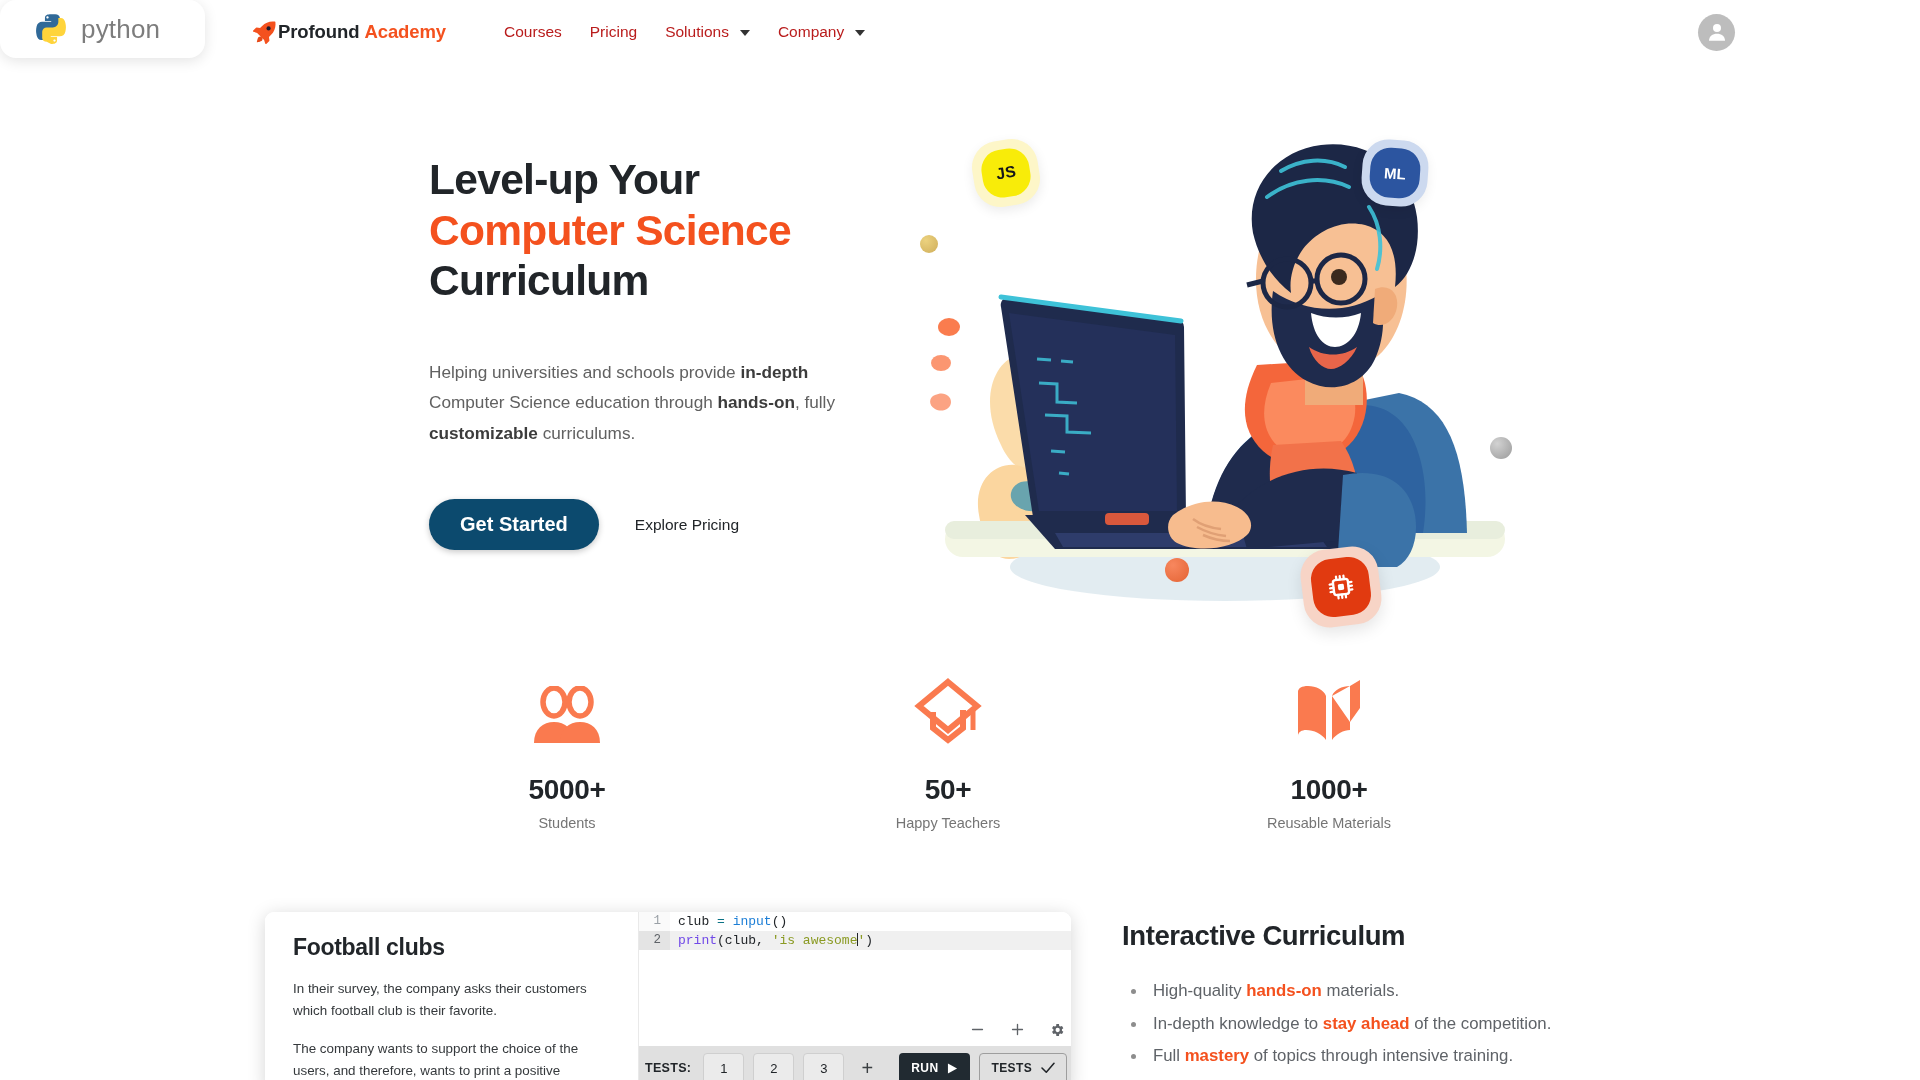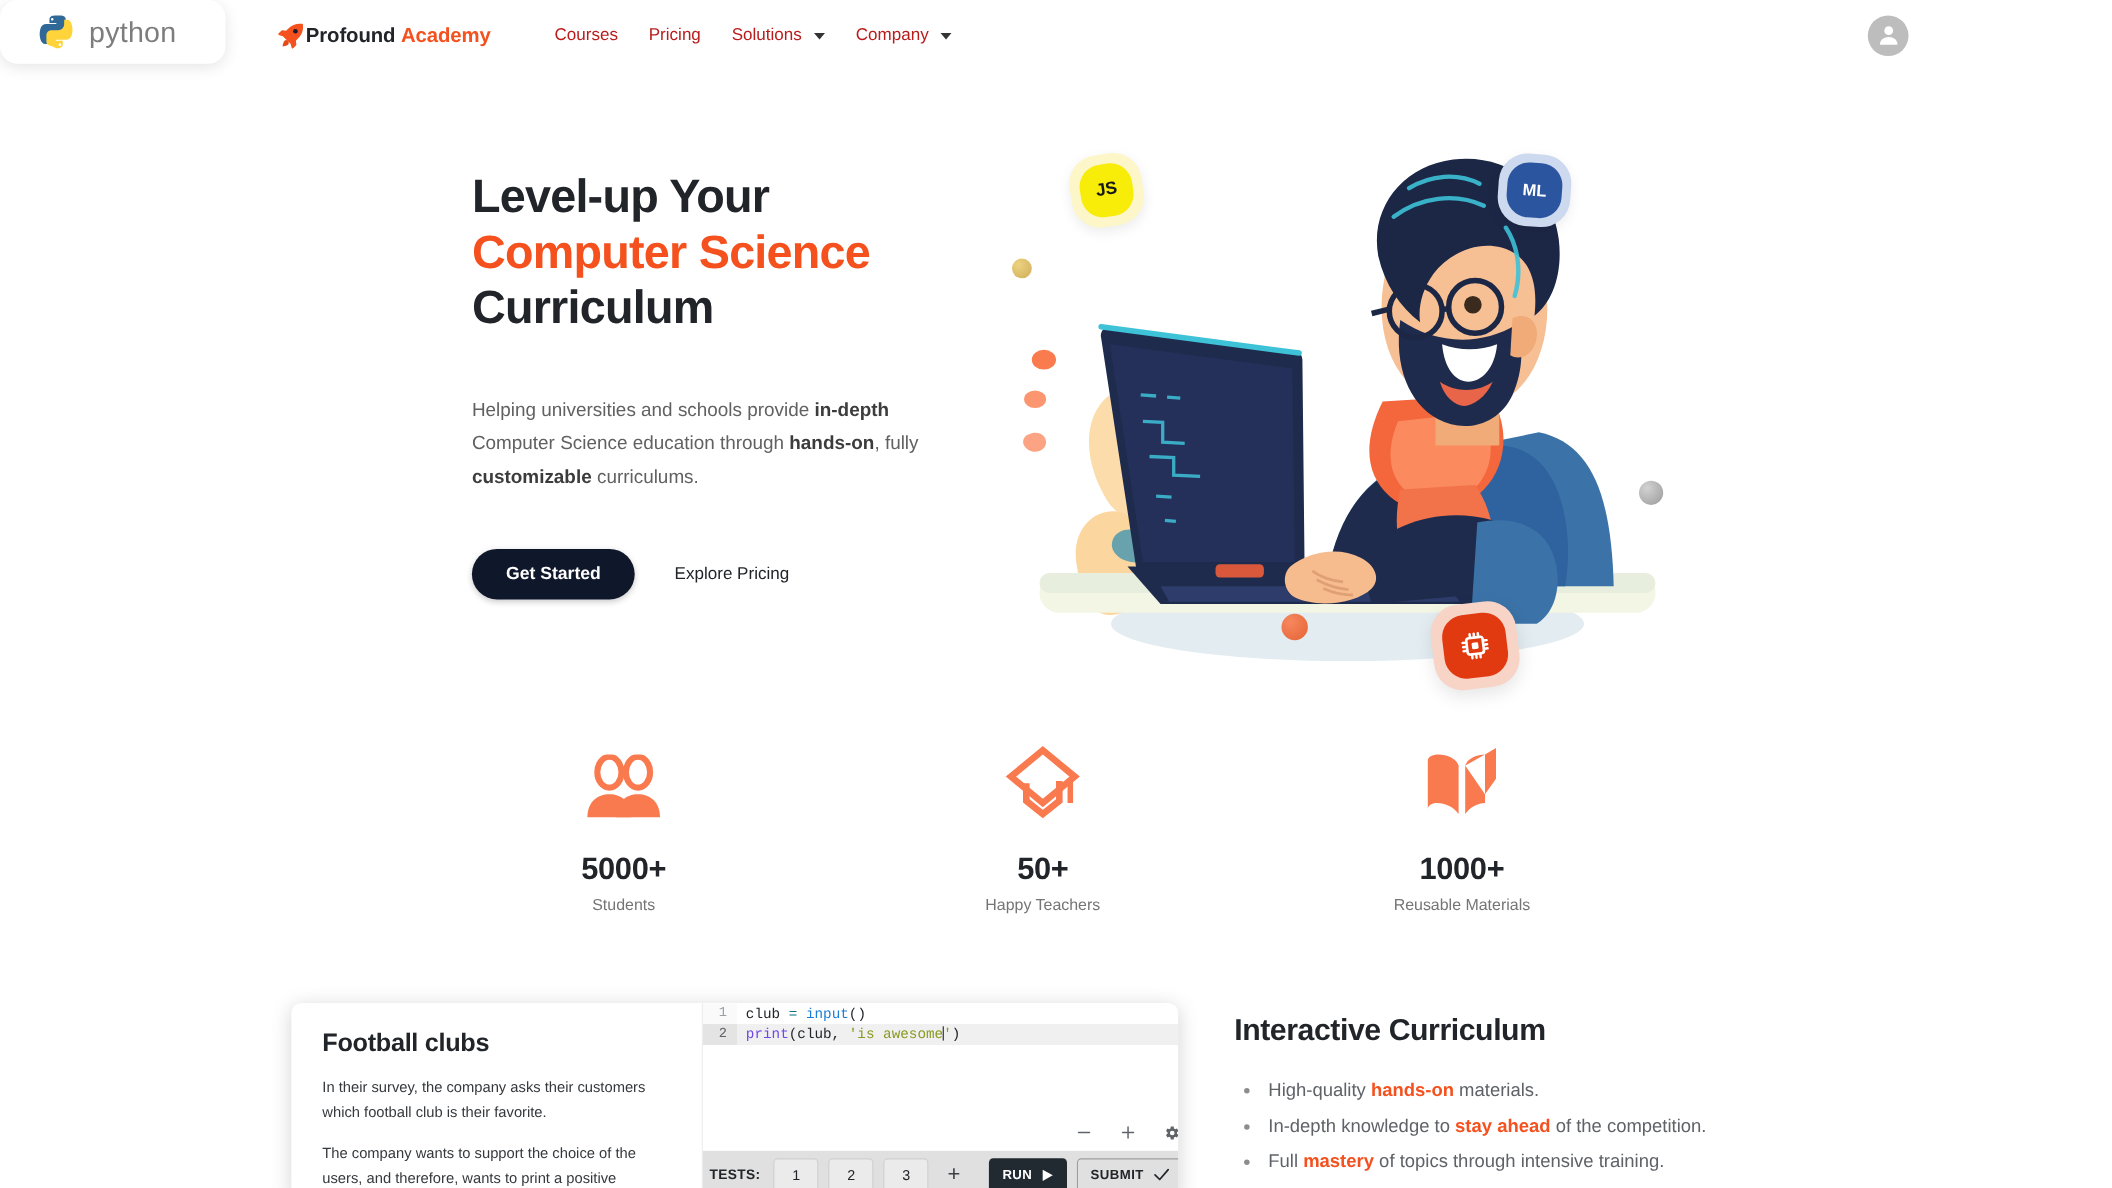--- a/index.html
+++ b/index.html
@@ -48,22 +48,22 @@
     letter-spacing:-0.7px; color:#212529;
   }
   h1.hero-title .accent { color:#f4511e; }
   .hero-sub {
     margin-top:50px; font-size:17.2px; line-height:1.77; color:#616161;
     width:452px;
   }
   .hero-sub b { color:#3c3c3c; font-weight:bold; }
   .hero-btns { margin-top:51px; display:flex; align-items:center; gap:30px; }
   .btn-primary {
-    background:#0f172a; color:#fff; border:none; border-radius:40px;
-    font-size:16px; font-weight:bold; padding:14px 31px; cursor:pointer;
+    background:#0c4a6e; color:#fff; border:none; border-radius:40px;
+    font-size:20px; font-weight:bold; padding:14px 31px; cursor:pointer;
     font-family:inherit; box-shadow:0 2px 6px rgba(0,0,0,.22);
   }
   .btn-link {
     font-size:15.5px; color:#212529; background:none; border:none;
     cursor:pointer; font-family:inherit; padding:14px 6px;
   }
 
   
   .hero-art { position:absolute; left:905px; top:115px; width:640px; height:540px; }
   .hero-art svg { display:block; }
@@ -491,21 +491,21 @@
           <div class="test-chip">3</div>
           <div class="test-add">+</div>
           <div class="toolbar-spacer"></div>
           <button class="btn-run">
             <span>RUN</span>
             <svg width="11" height="11" viewBox="0 0 12 12">
                 <path d="M1 0.5 L11 6 L1 11.5 Z" fill="#fff"></path>
               </svg>
           </button>
           <button class="btn-submit">
-            <span>SUBMIT</span>
+            <span>TESTS</span>
             <svg width="14" height="12" viewBox="0 0 16 14">
                 <path d="M1 7 L6 12 L15 1.5" fill="none" stroke="#212529" stroke-width="1.8" stroke-linecap="round" stroke-linejoin="round"></path>
               </svg>
           </button>
         </div>
       </div>
     </div>
 
     <div class="feature">
       <h2 class="feature-title">Interactive Curriculum</h2>

